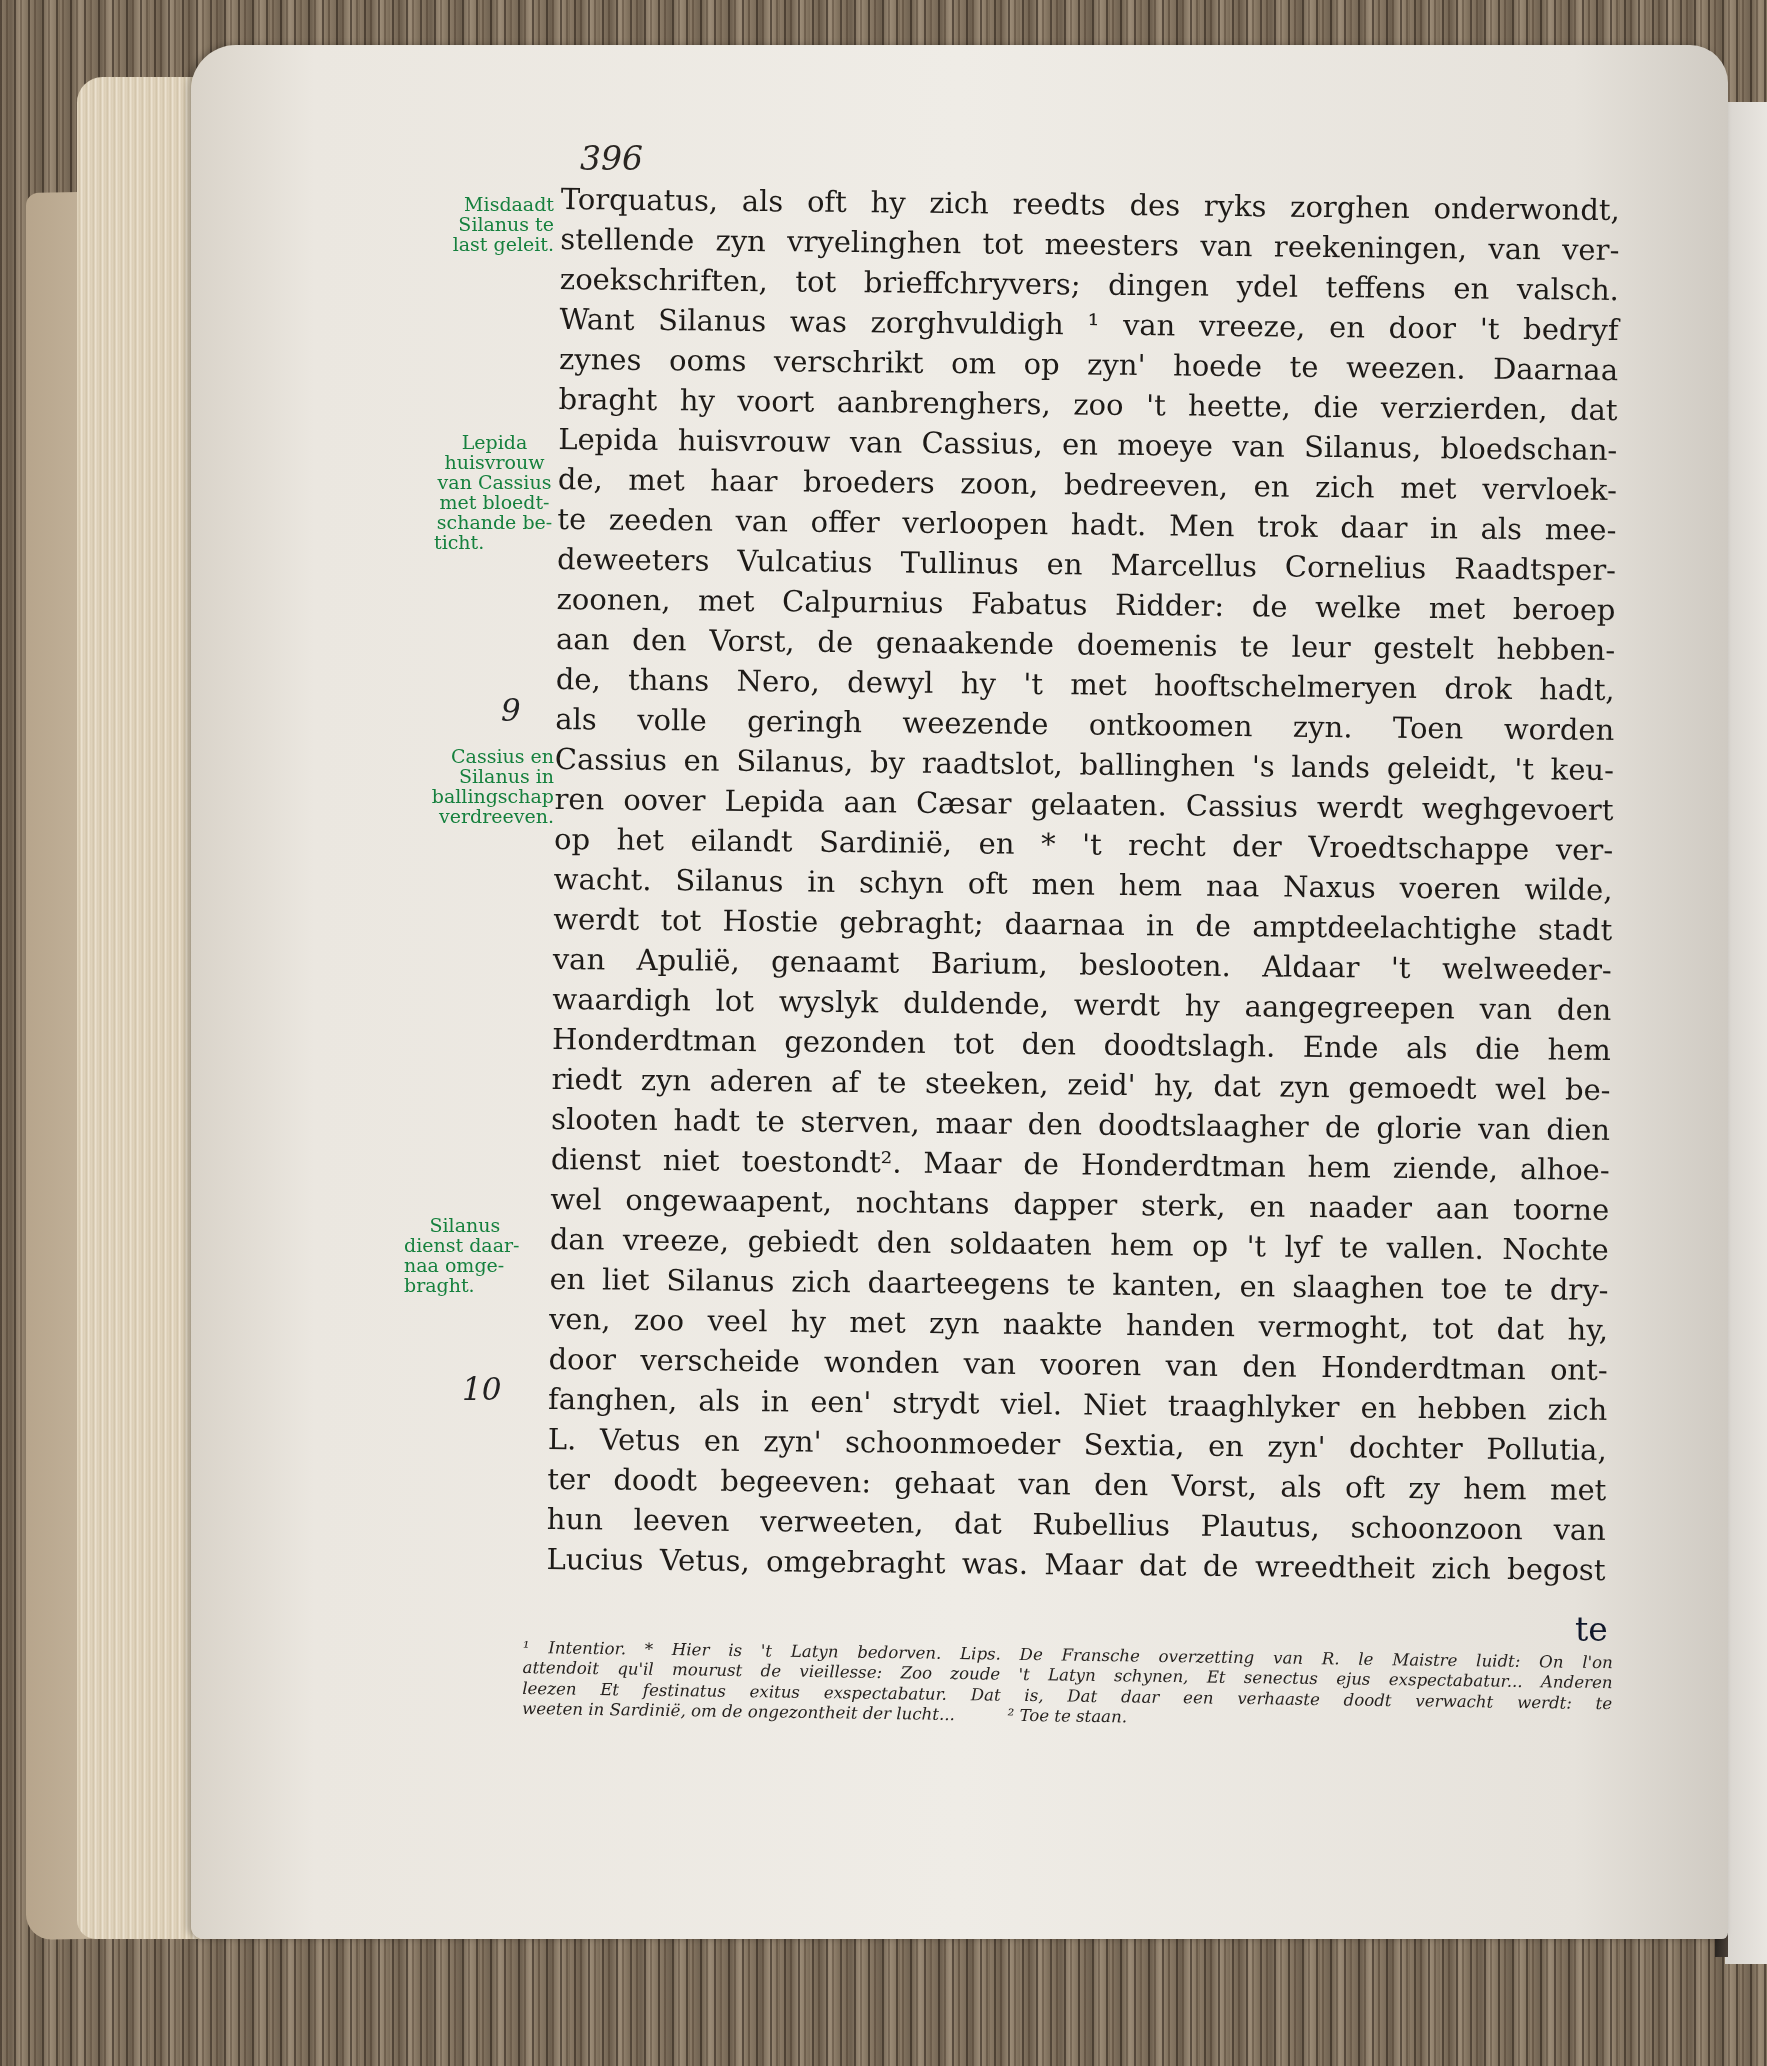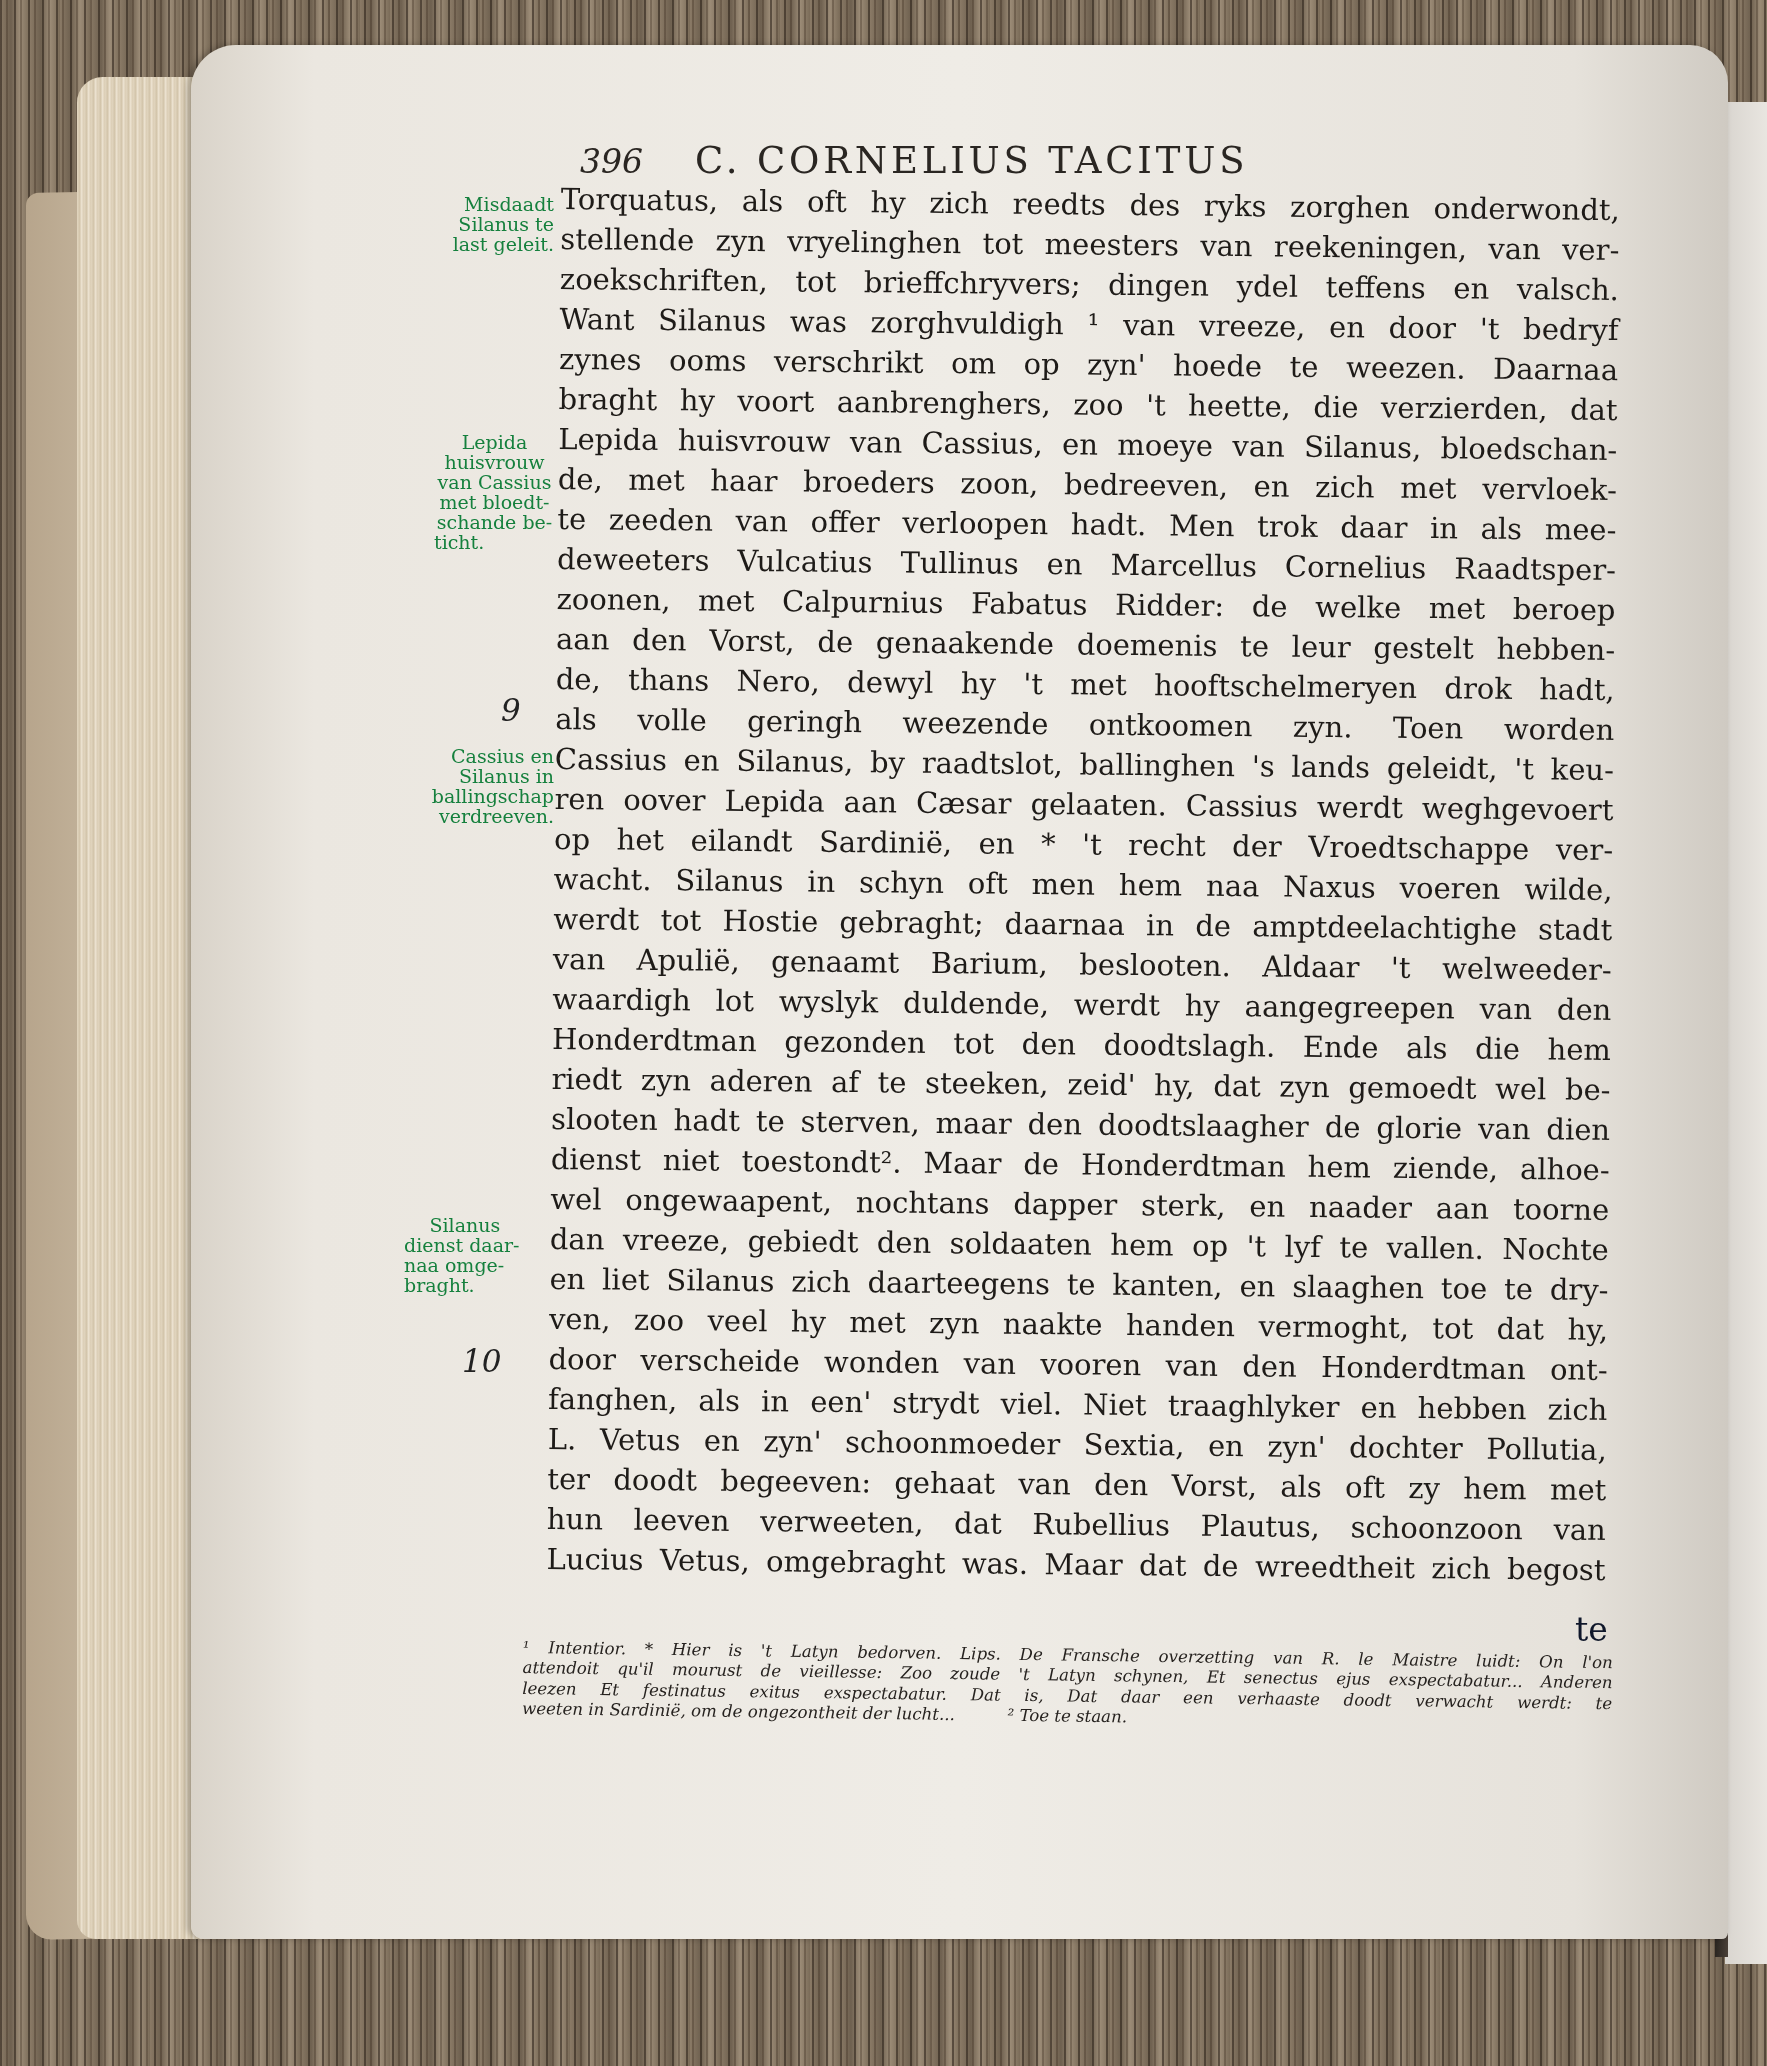--- a/index.html
+++ b/index.html
@@ -72,21 +72,20 @@
 
 <div class="back-cover"></div>
 <div class="page-stack"></div>
 <div class="next-page"></div>
 <div class="gutter"></div>
 
 <div class="page"></div>
 
 <div class="running-head">
   <span class="page-number">396</span>
-  <span class="book-title">C. CORNELIUS TACITUS</span>
 </div>
 
 <div class="margin-notes" style="top:194px;">
   <div>Misdaadt</div>
   <div>Silanus te</div>
   <div>last geleit.</div>
 </div>
 <div class="margin-notes" style="top:408px; width:121px; left:434px; text-align:center;margin-top:24px;">
   <div>Lepida</div>
   <div>huisvrouw</div>
@@ -102,21 +101,21 @@
   <div>verdreeven.</div>
 </div>
 <div class="margin-notes" style="top:1215px; width:128px; left:404px; text-align:left;">
   <div style="padding-left:25.5px;">Silanus</div>
   <div>dienst daar-</div>
   <div>naa omge-</div>
   <div>braght.</div>
 </div>
 
 <div class="section-num" style="left:501px; top:692px;">9</div>
-<div class="section-num" style="left:462px; top:1343px;">10</div>
+<div class="section-num" style="left:462px; top:1371px;">10</div>
 
 <div class="text-block">
   <div class="line">Torquatus, als oft hy zich reedts des ryks zorghen onderwondt,</div>
   <div class="line">stellende zyn vryelinghen tot meesters van reekeningen, van ver-</div>
   <div class="line">zoekschriften, tot brieffchryvers; dingen ydel teffens en valsch.</div>
   <div class="line">Want Silanus was zorghvuldigh ¹ van vreeze, en door 't bedryf</div>
   <div class="line">zynes ooms verschrikt om op zyn' hoede te weezen. Daarnaa</div>
   <div class="line">braght hy voort aanbrenghers, zoo 't heette, die verzierden, dat</div>
   <div class="line">Lepida huisvrouw van Cassius, en moeye van Silanus, bloedschan-</div>
   <div class="line">de, met haar broeders zoon, bedreeven, en zich met vervloek-</div>

